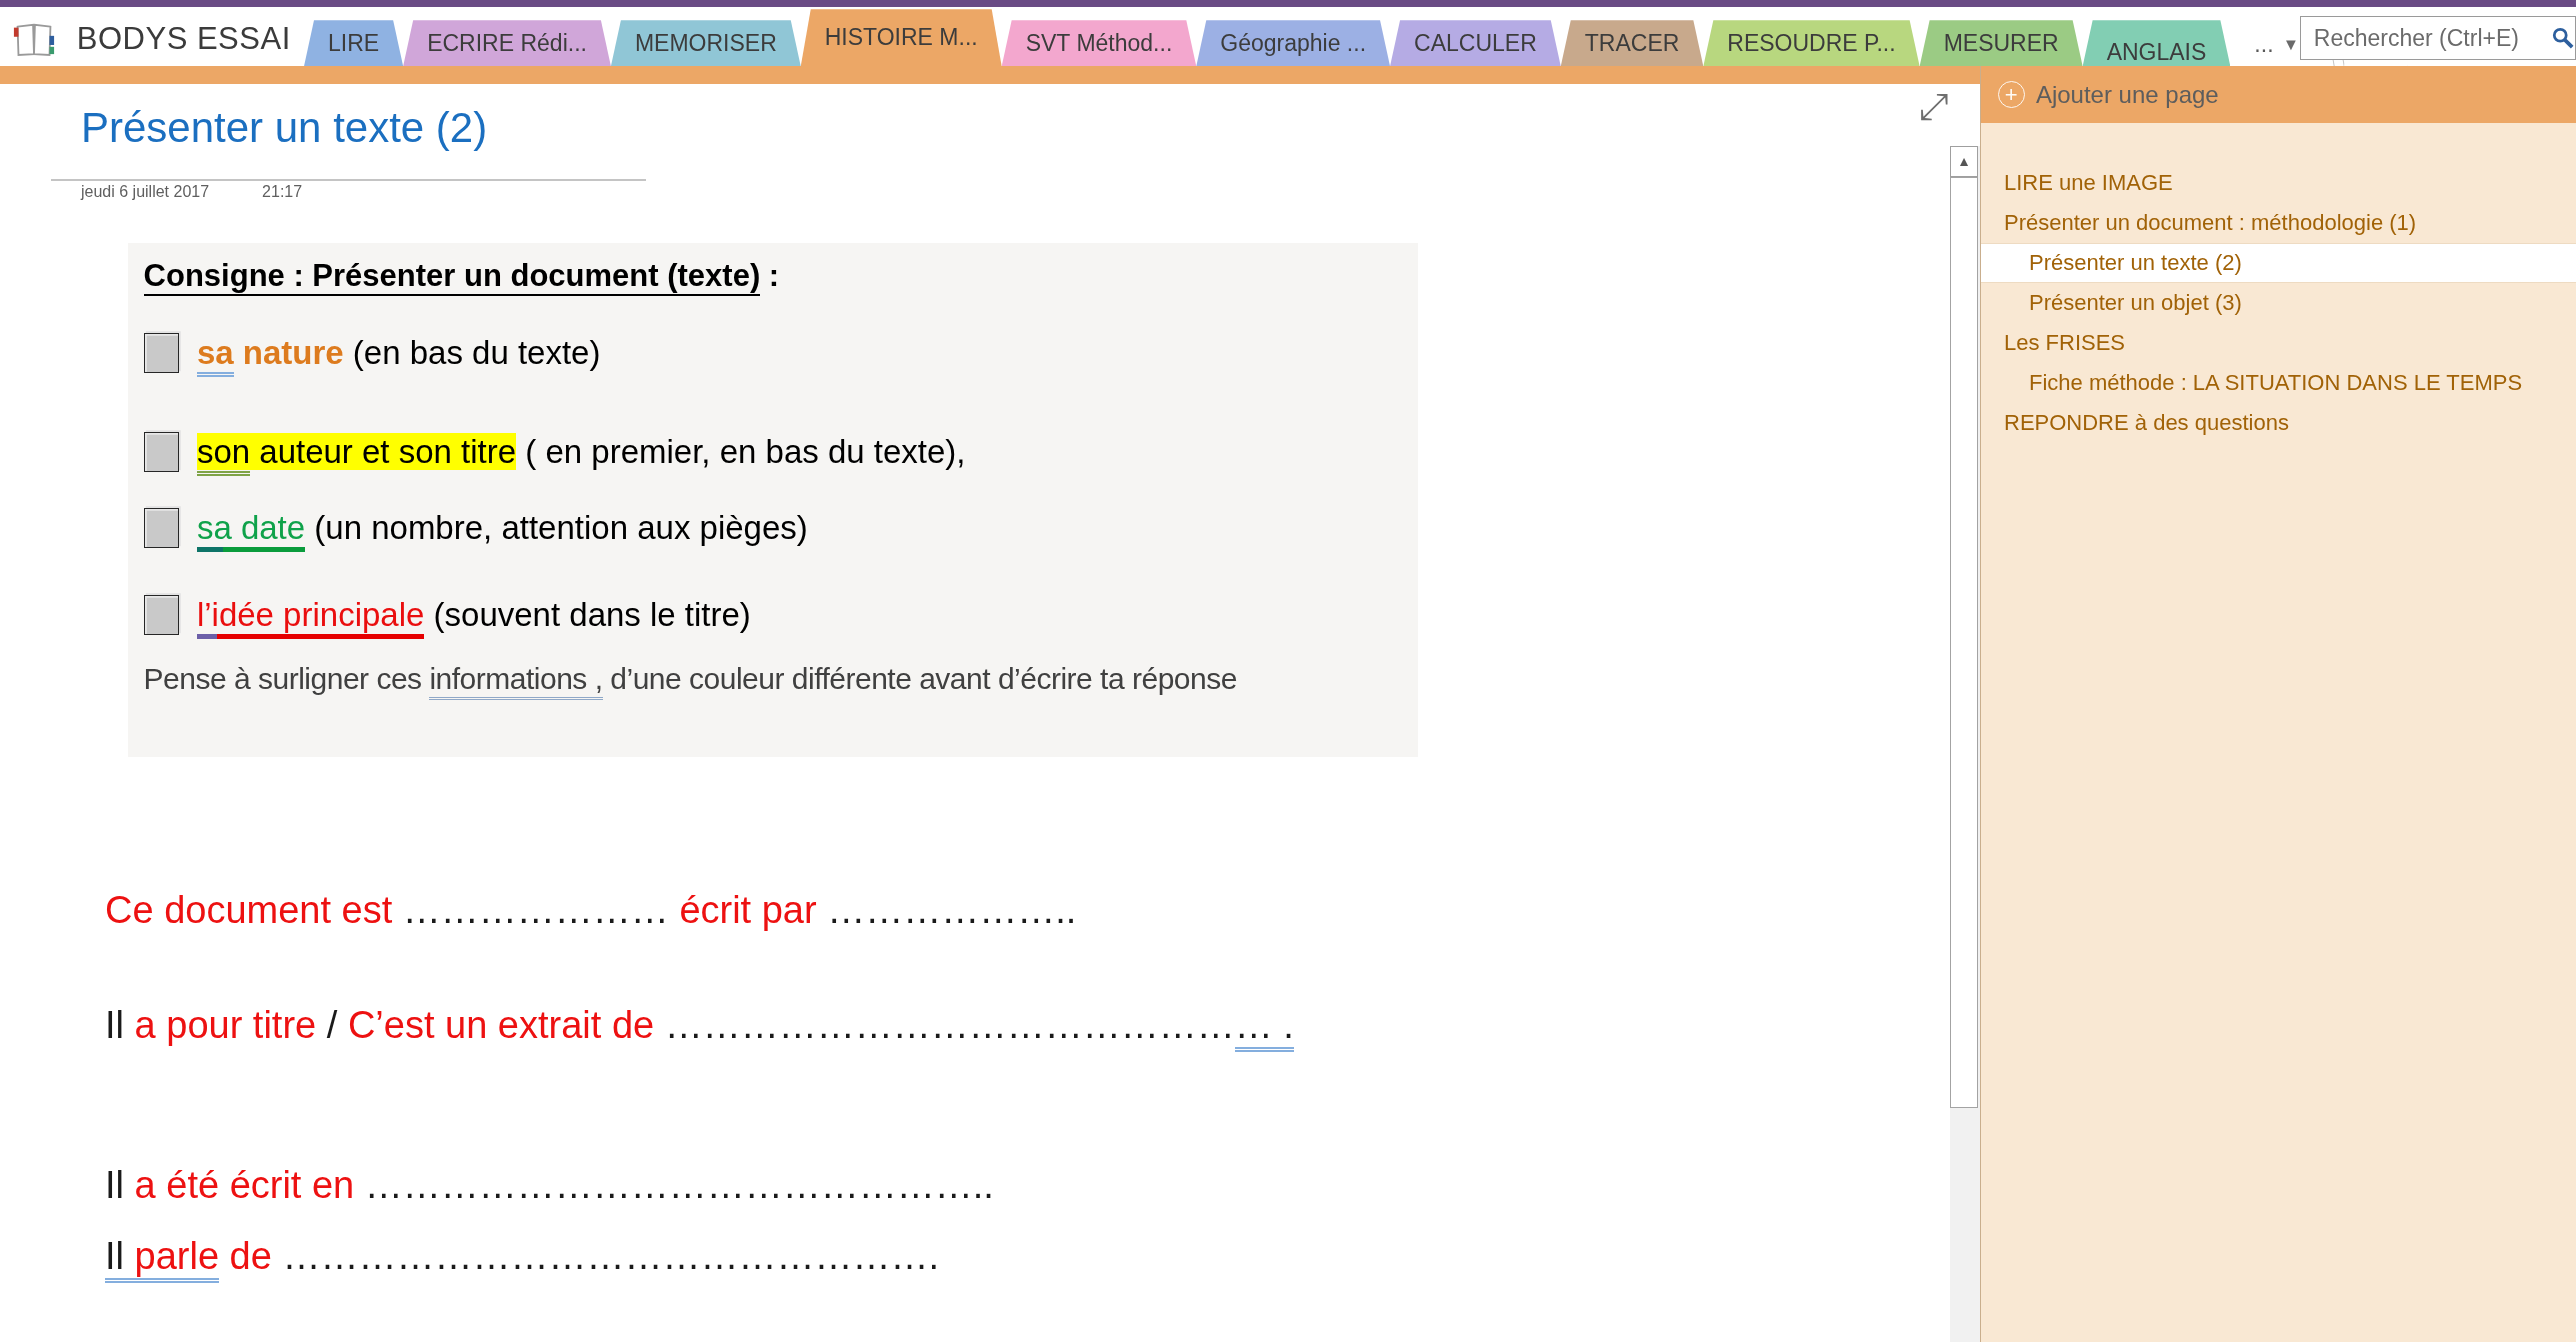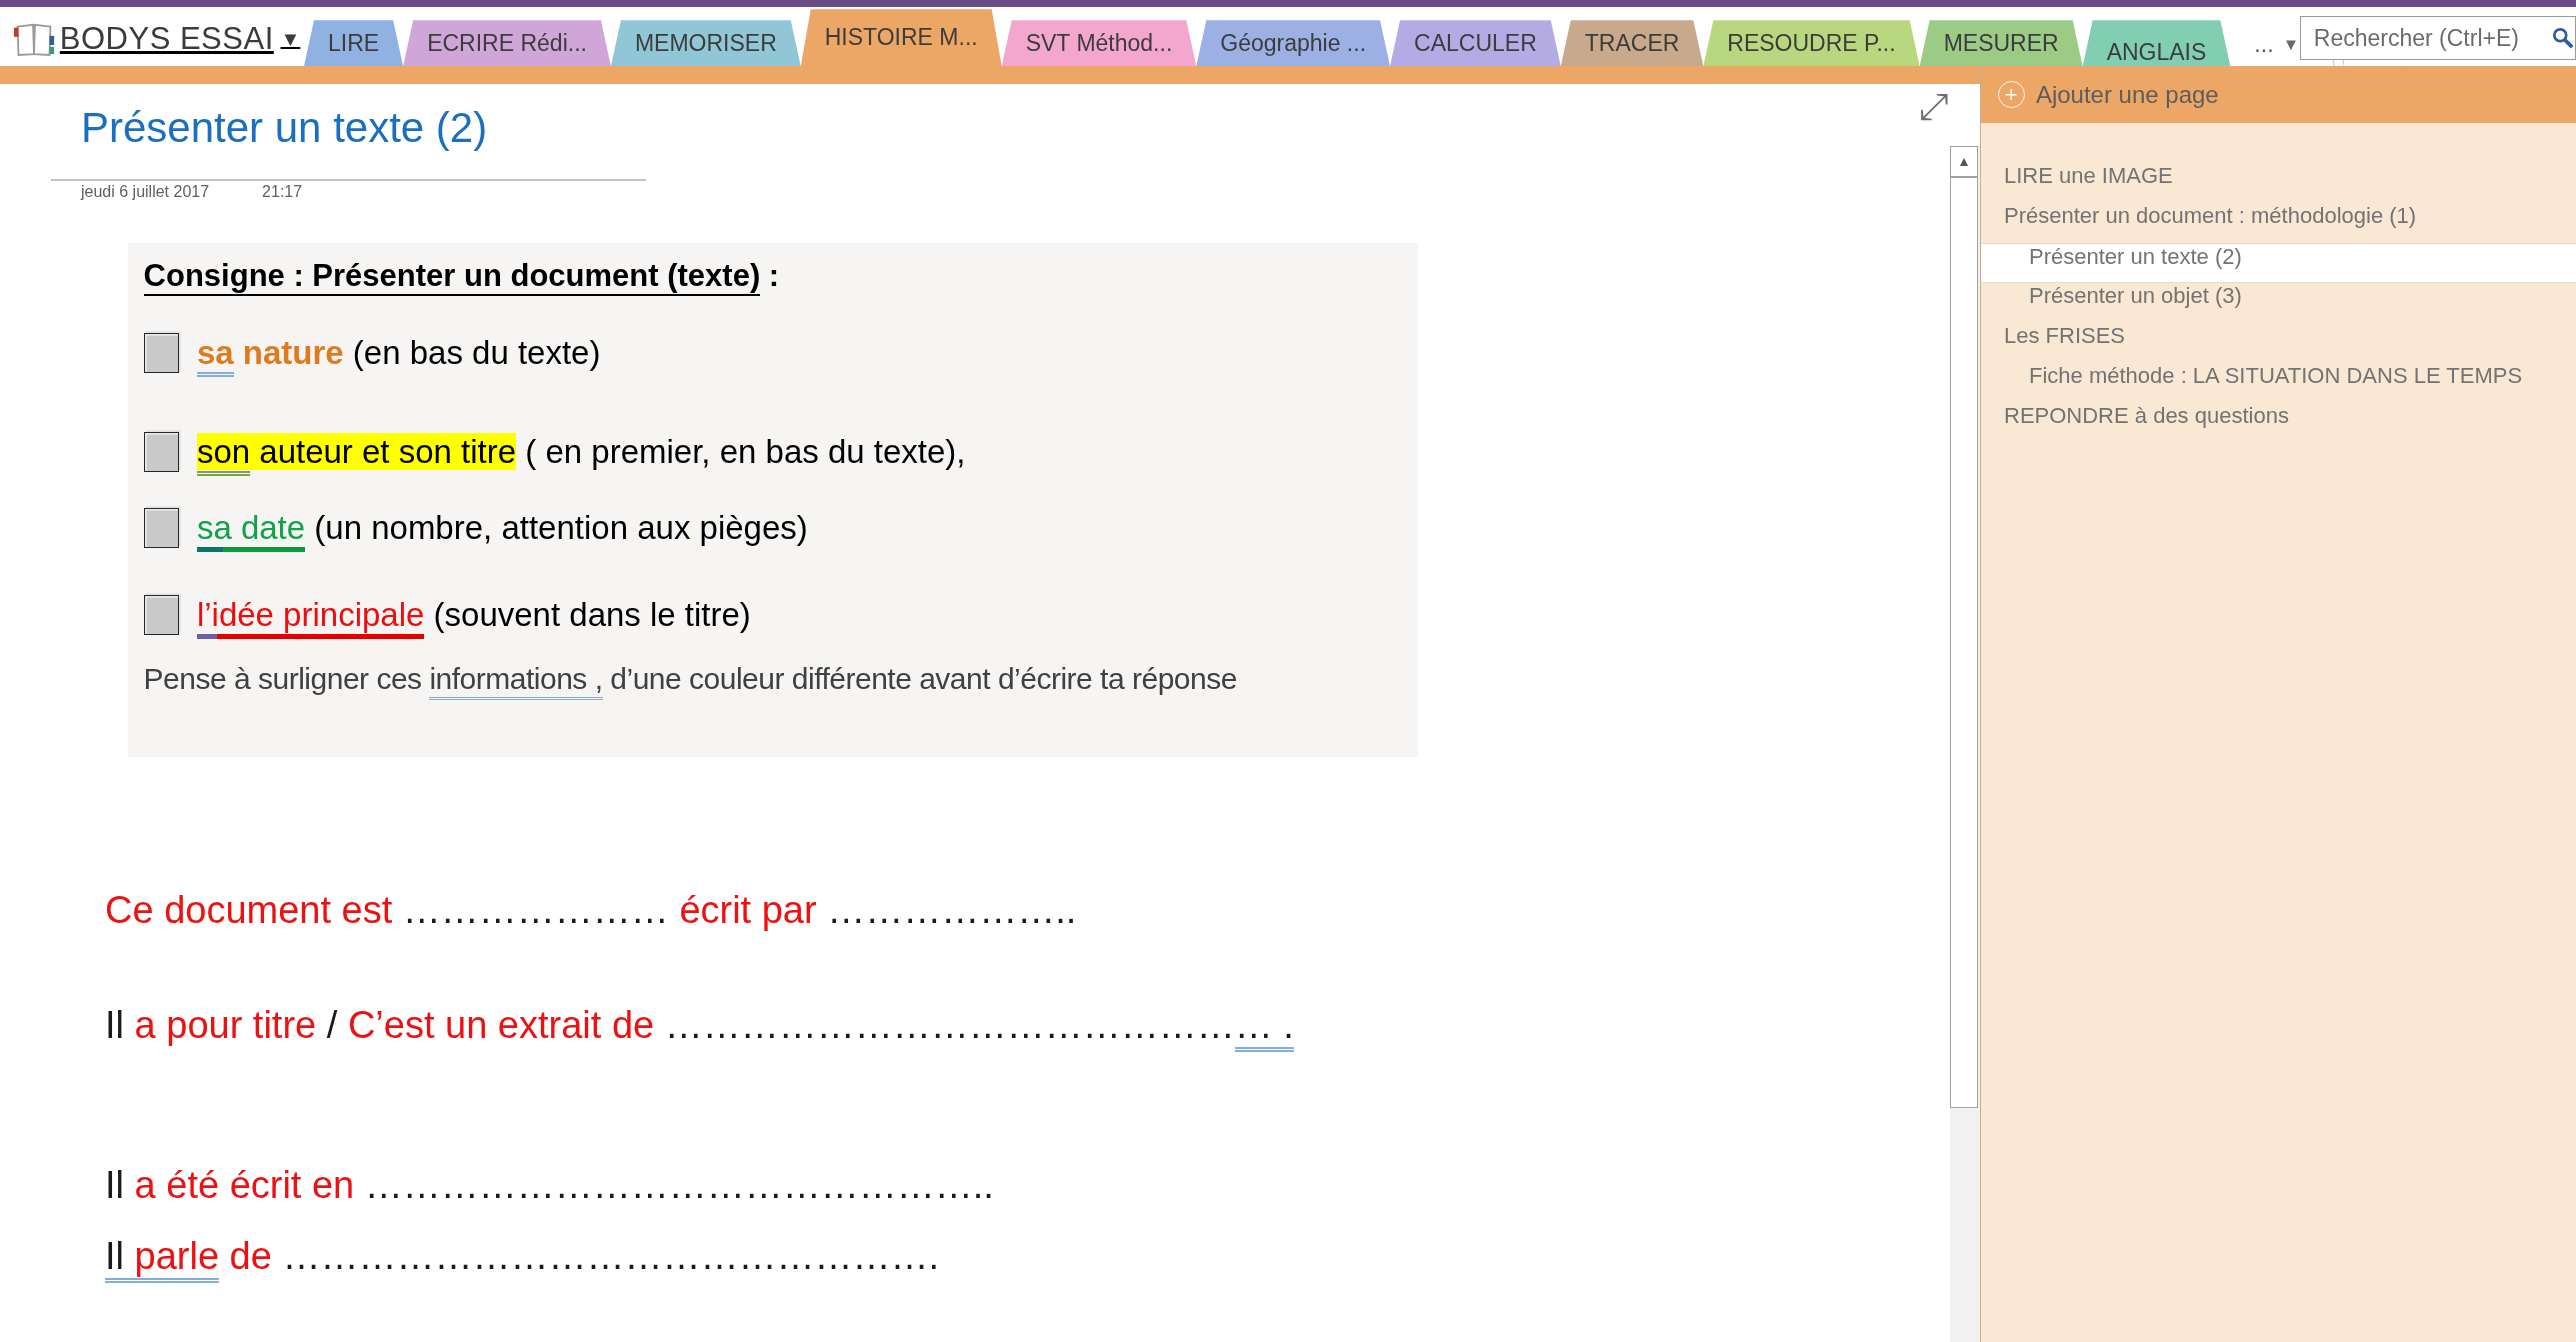--- a/index.html
+++ b/index.html
@@ -4,21 +4,21 @@
 <style>
   html,body{margin:0;padding:0;}
   body{
     width:2576px;height:1343px;position:relative;overflow:hidden;
     background:#ffffff;font-family:"Liberation Sans",sans-serif;
     -webkit-font-smoothing:antialiased;
   }
   
   .top-line{position:absolute;left:0;top:0;width:2576px;height:7.3px;background:#6a4b85;}
   .tab-bar{position:absolute;left:0;top:7.3px;width:2576px;height:59px;background:#ffffff;}
-  .nb-switcher{position:absolute;left:12.8px;top:9.1px;height:46px;display:flex;align-items:center;gap:5px;cursor:pointer;text-decoration:underline;}
+  .nb-switcher{position:absolute;left:12.8px;top:9.1px;height:46px;display:flex;align-items:center;gap:22px;cursor:pointer;}
   .nb-title{font-size:31px;color:#3b3b3b;letter-spacing:0.5px;}
   .nb-caret{font-size:20px;color:#3b3b3b;margin-left:1.8px;}
   .tabs{position:absolute;left:304px;bottom:0;display:flex;align-items:flex-end;gap:0;}
   .tab{
     height:46px;display:flex;align-items:center;justify-content:center;
     padding:0 24px;font-size:23px;color:#3c3c3c;white-space:nowrap;cursor:pointer;
     clip-path:polygon(10px 0,calc(100% - 10px) 0,100% 100%,0 100%);
   }
   .tab.active{height:57px;}
   .tab.ghost{background:#fff;height:43px;filter:drop-shadow(0 0 0.9px #a9a9a9);color:#5a5a5a;}
@@ -72,21 +72,21 @@
     display:flex;align-items:center;justify-content:center;font-size:13.7px;color:#555;box-sizing:border-box;cursor:pointer;}
   .vscroll .thumb{position:absolute;left:0;top:31px;width:28px;height:931px;background:#fff;border:0.9px solid #a3a3a3;box-sizing:border-box;cursor:grab;}
 
   
   .sidebar{position:absolute;left:1980px;top:66px;width:596px;height:1277px;background:#f9e8d3;border-left:0.9px solid #c9ae8d;box-sizing:border-box;}
   .sb-header{position:absolute;left:0;top:0;width:100%;height:57px;background:#eca766;display:flex;align-items:center;cursor:pointer;}
   .plus-circle{width:27.4px;height:27.4px;border:1.8px solid rgba(255,255,255,.9);border-radius:50%;margin-left:16.5px;
     display:flex;align-items:center;justify-content:center;font-size:22px;color:rgba(255,255,255,.95);box-sizing:border-box;}
   .sb-header-label{font-size:24px;color:#5d5d5d;margin-left:11px;}
   .sb-list{position:absolute;left:0;top:57px;width:100%;padding-top:40px;}
-  .sb-row{height:40px;display:flex;align-items:flex-start;font-size:22px;color:#737373;padding-left:23px;cursor:pointer;box-sizing:border-box;}
+  .sb-row{height:40px;display:flex;align-items:center;font-size:22px;color:#a16207;padding-left:23px;cursor:pointer;box-sizing:border-box;}
   .sb-row.lvl1{padding-left:48px;}
   .sb-row.selected{background:#ffffff;border-top:0.9px solid #eedbc2;border-bottom:0.9px solid #eedbc2;}
   .book-icon{position:relative;width:42px;height:37px;}
 </style>
 </head>
 <body>
 
 <div class="top-line"></div>
 
 <div class="tab-bar">

